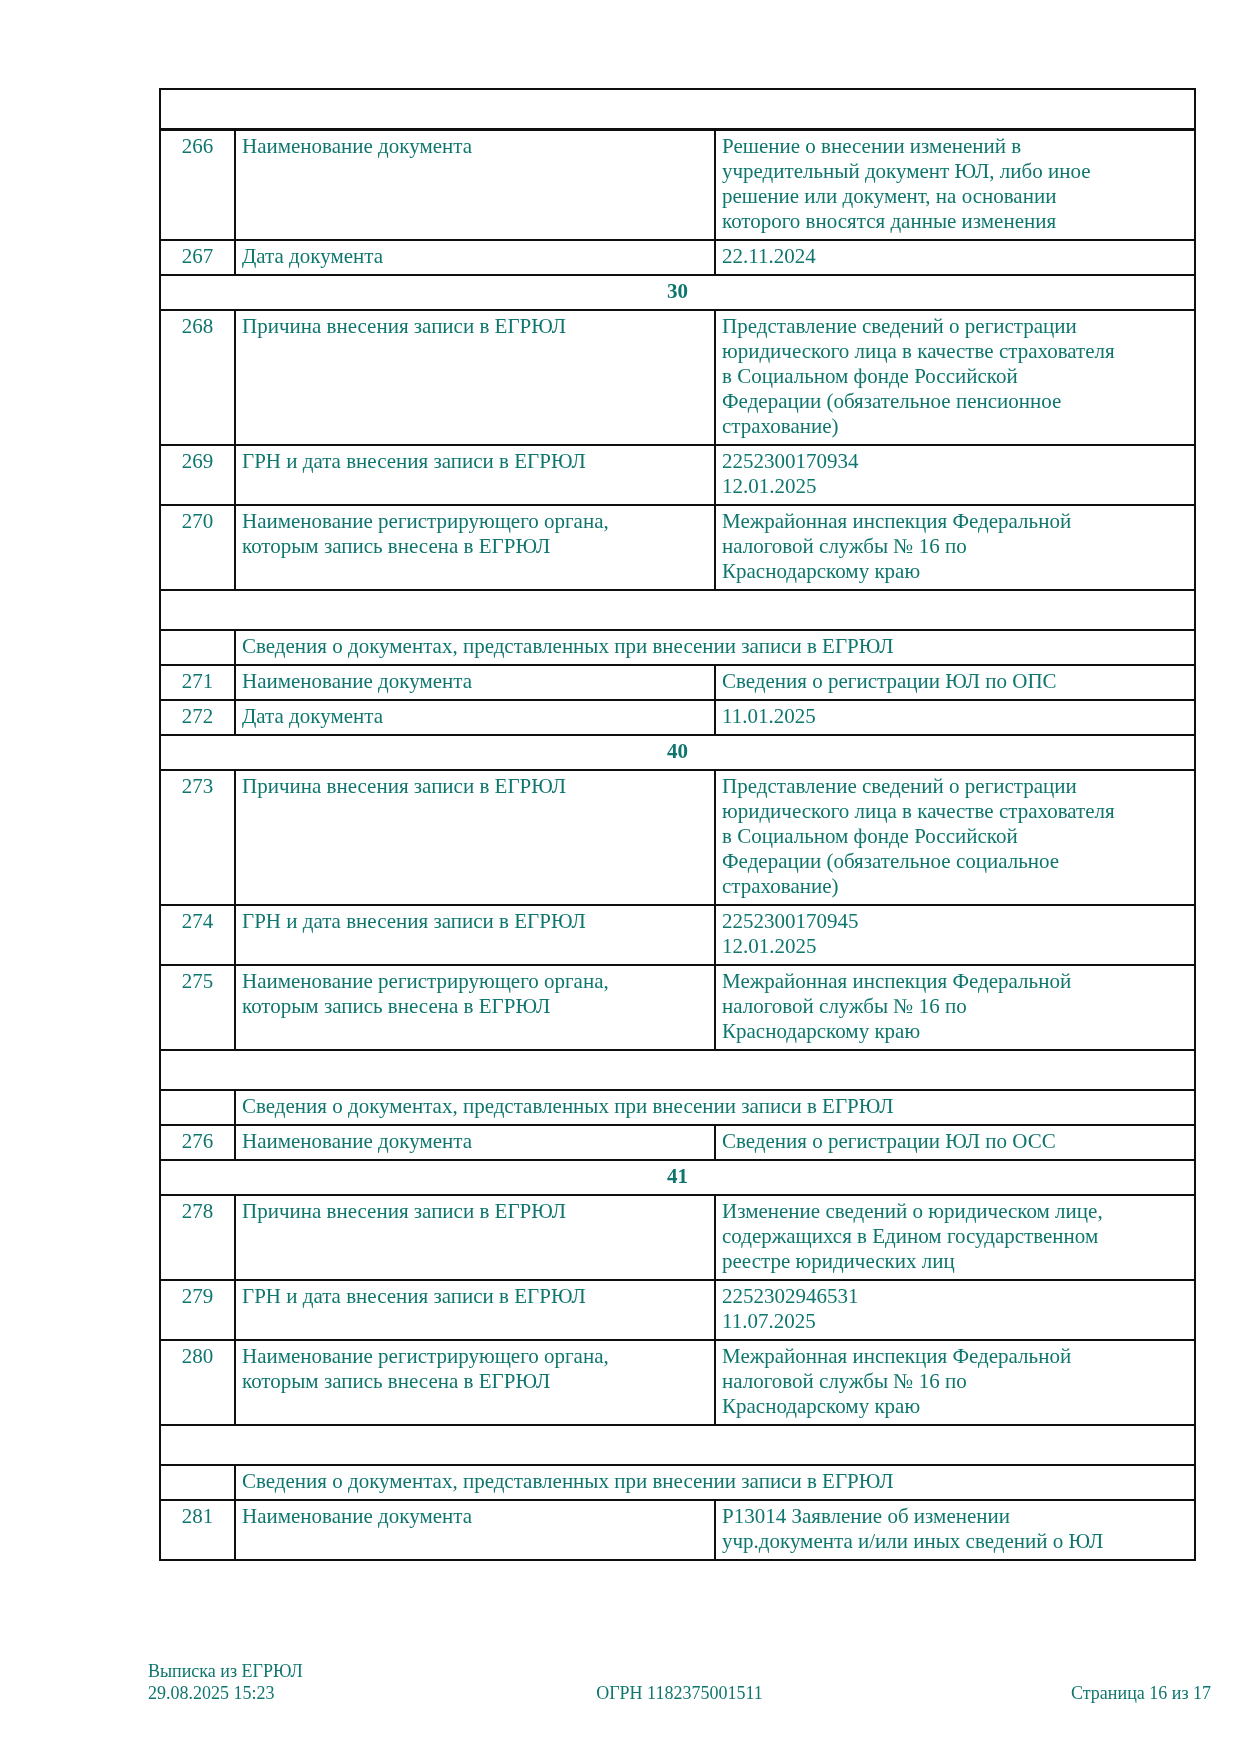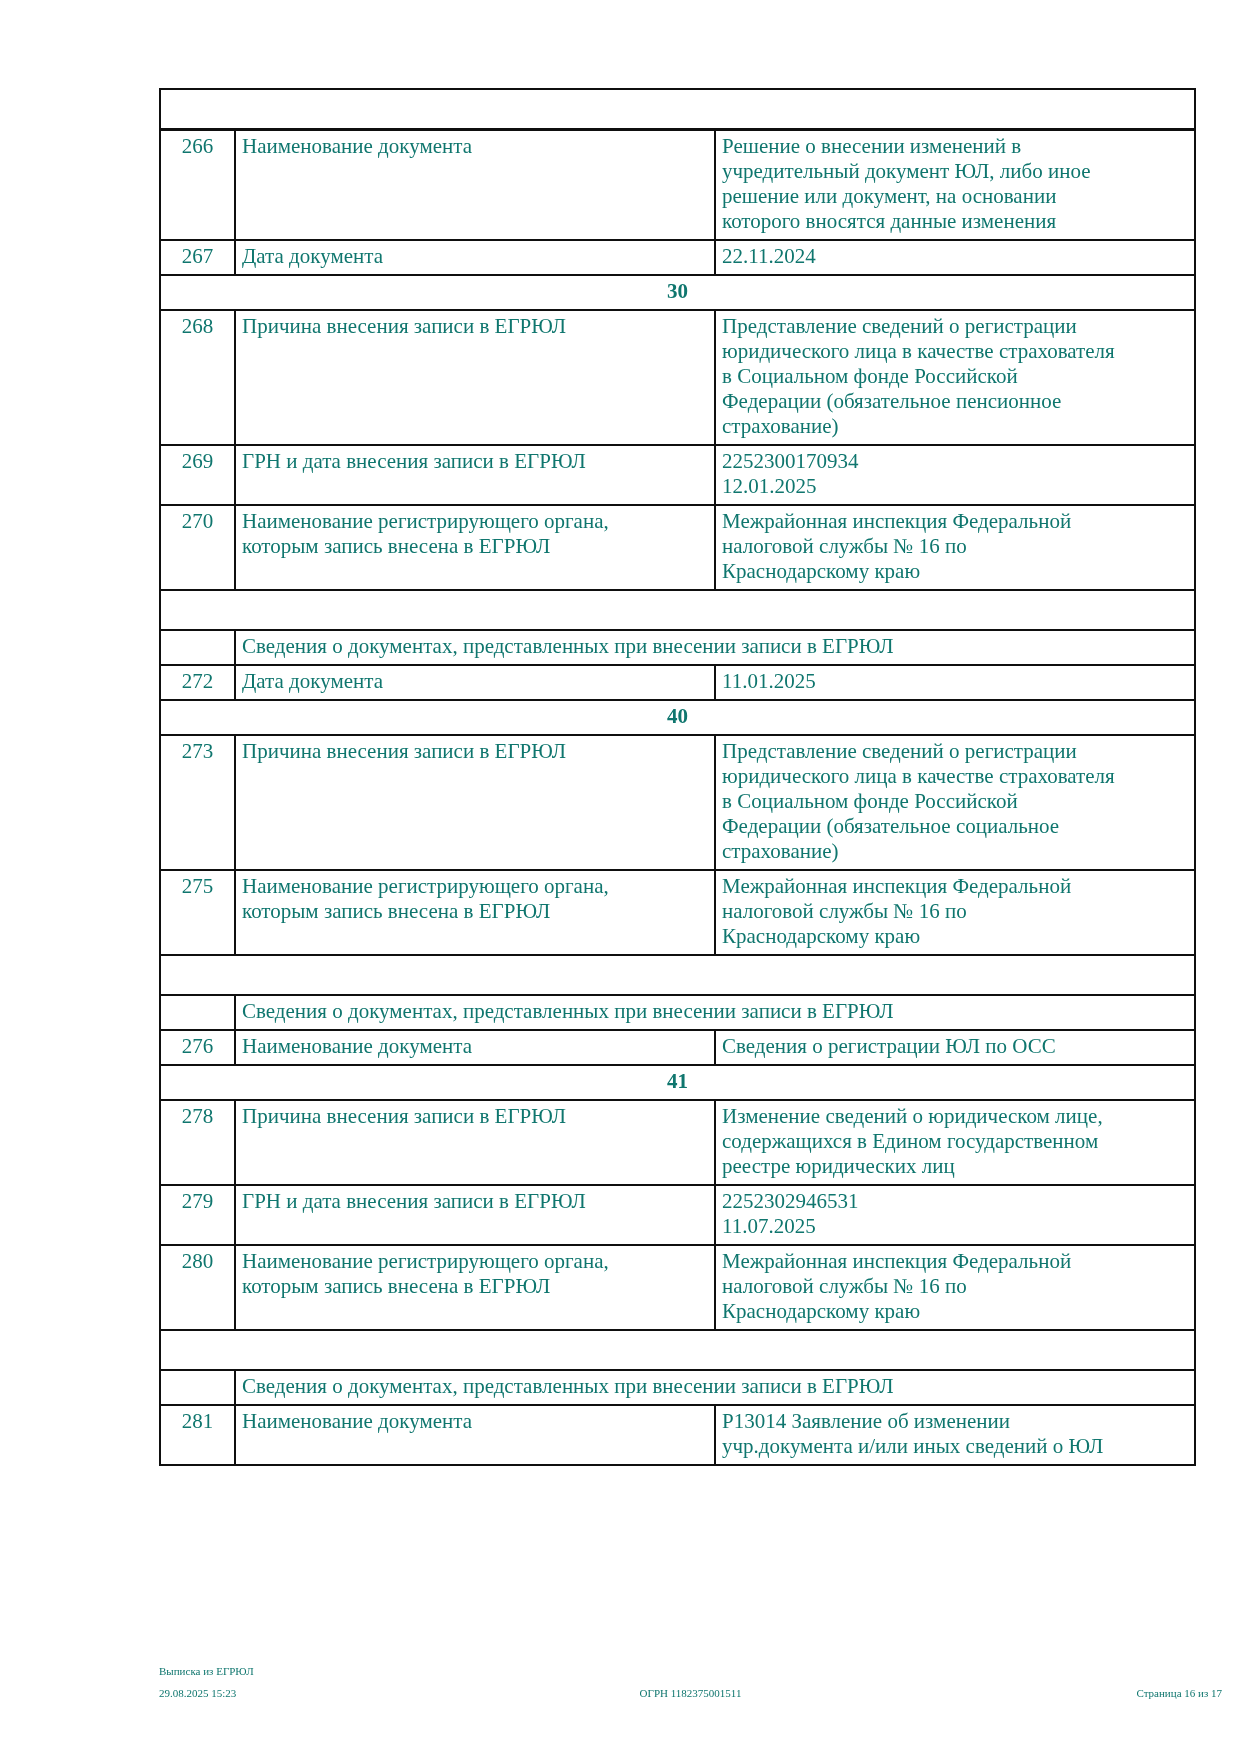--- a/index.html
+++ b/index.html
@@ -54,25 +54,25 @@
   .section-cell {
     text-align: center;
     font-weight: bold;
   }
   .group-cell {
     white-space: nowrap;
     overflow: hidden;
   }
   .footer {
     position: absolute;
-    left: 117px;
+    left: 106px;
     width: 1063px;
     top: 1652px;
     height: 52px;
-    font-size: 11px;
+    font-size: 18px;
     line-height: 22px;
     text-decoration: underline;
   }
   .footer-left {
     position: absolute;
     left: 0;
     bottom: 0;
   }
   .footer-center {
     position: absolute;
@@ -141,35 +141,46 @@
 Краснодарскому краю</td>
         </tr>
         <tr class="row-spacer">
           <td colspan="3" class="spacer-cell"></td>
         </tr>
         <tr class="row-group_header">
           <td class="num-cell"></td>
           <td colspan="2" class="group-cell">Сведения о документах, представленных при внесении записи в ЕГРЮЛ</td>
         </tr>
         <tr class="row-entry">
+          <td class="num-cell">271</td>
+          <td class="label-cell">Наименование документа</td>
+          <td class="value-cell">Сведения о регистрации ЮЛ по ОПС</td>
+        </tr>
+        <tr class="row-entry">
           <td class="num-cell">272</td>
           <td class="label-cell">Дата документа</td>
           <td class="value-cell">11.01.2025</td>
         </tr>
         <tr class="row-section">
           <td colspan="3" class="section-cell">40</td>
         </tr>
         <tr class="row-entry">
           <td class="num-cell">273</td>
           <td class="label-cell">Причина внесения записи в ЕГРЮЛ</td>
           <td class="value-cell">Представление сведений о регистрации
 юридического лица в качестве страхователя
 в Социальном фонде Российской
 Федерации (обязательное социальное
 страхование)</td>
+        </tr>
+        <tr class="row-entry">
+          <td class="num-cell">274</td>
+          <td class="label-cell">ГРН и дата внесения записи в ЕГРЮЛ</td>
+          <td class="value-cell">2252300170945
+12.01.2025</td>
         </tr>
         <tr class="row-entry">
           <td class="num-cell">275</td>
           <td class="label-cell">Наименование регистрирующего органа,
 которым запись внесена в ЕГРЮЛ</td>
           <td class="value-cell">Межрайонная инспекция Федеральной
 налоговой службы № 16 по
 Краснодарскому краю</td>
         </tr>
         <tr class="row-spacer">

